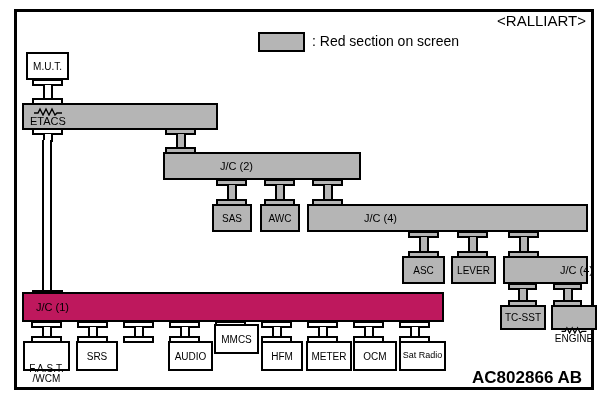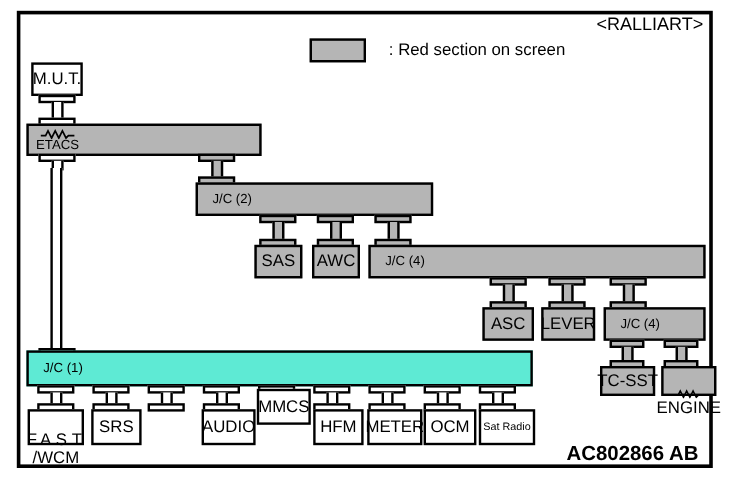--- a/index.html
+++ b/index.html
@@ -48,52 +48,51 @@
     border: 2px solid #000000;
     box-sizing: border-box;
   }
   .legend-text {
     position: absolute;
     left: 312px;
     top: 33px;
     font-size: 14px;
     color: #000000;
     white-space: nowrap;
-    margin-left: 12px;
   }
   
   .node {
     position: absolute;
     box-sizing: border-box;
     border: 2px solid #000000;
     display: flex;
     align-items: center;
     justify-content: center;
     color: #000000;
-    font-size: 14px;
+    font-size: 10px;
     line-height: 1.1;
     text-align: center;
     white-space: nowrap;
   }
   .node.gray { background: #b5b5b5; }
   .node.white { background: #ffffff; }
   
   .bar {
     position: absolute;
     box-sizing: border-box;
     border: 2px solid #000000;
     display: flex;
     align-items: center;
     justify-content: flex-start;
     color: #000000;
     font-size: 11px;
     white-space: nowrap;
   }
-  .bar.gray { background: #b5b5b5; }
-  .bar.white { background: #5eead4; }
+  .bar.gray { background: #b5b5b5; padding-left: 43px; }
+  .bar.white { background: #be185d; }
   .bar > .bar-label { padding-left: 12px; }
   
   .etacs-inner {
     position: absolute;
     left: 6px;
     top: 2px;
     display: flex;
     flex-direction: column;
     align-items: center;
     line-height: 1;

